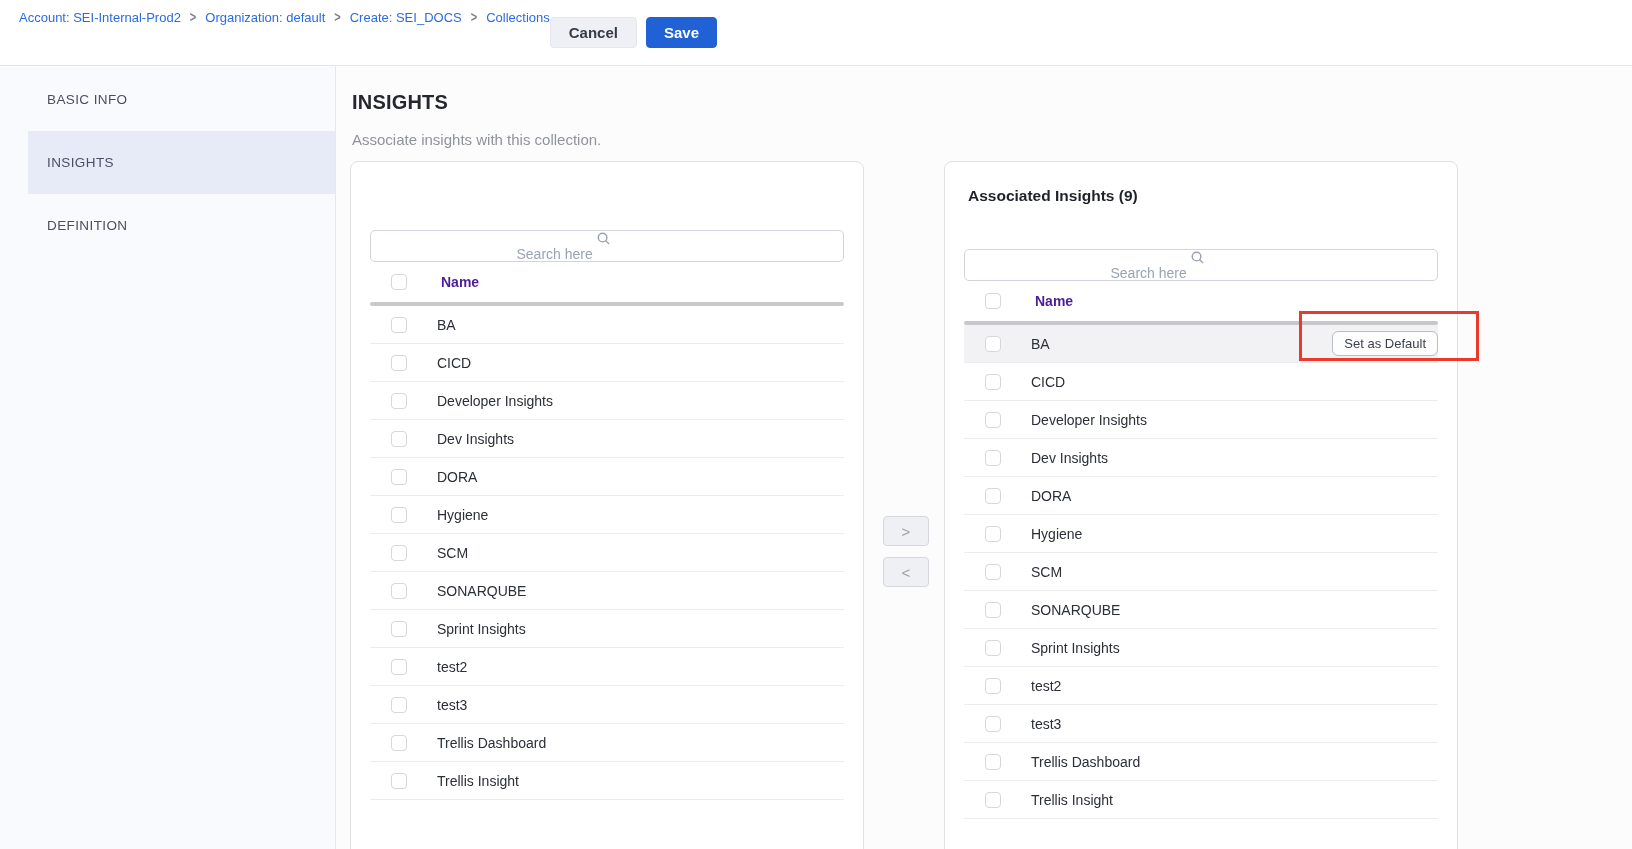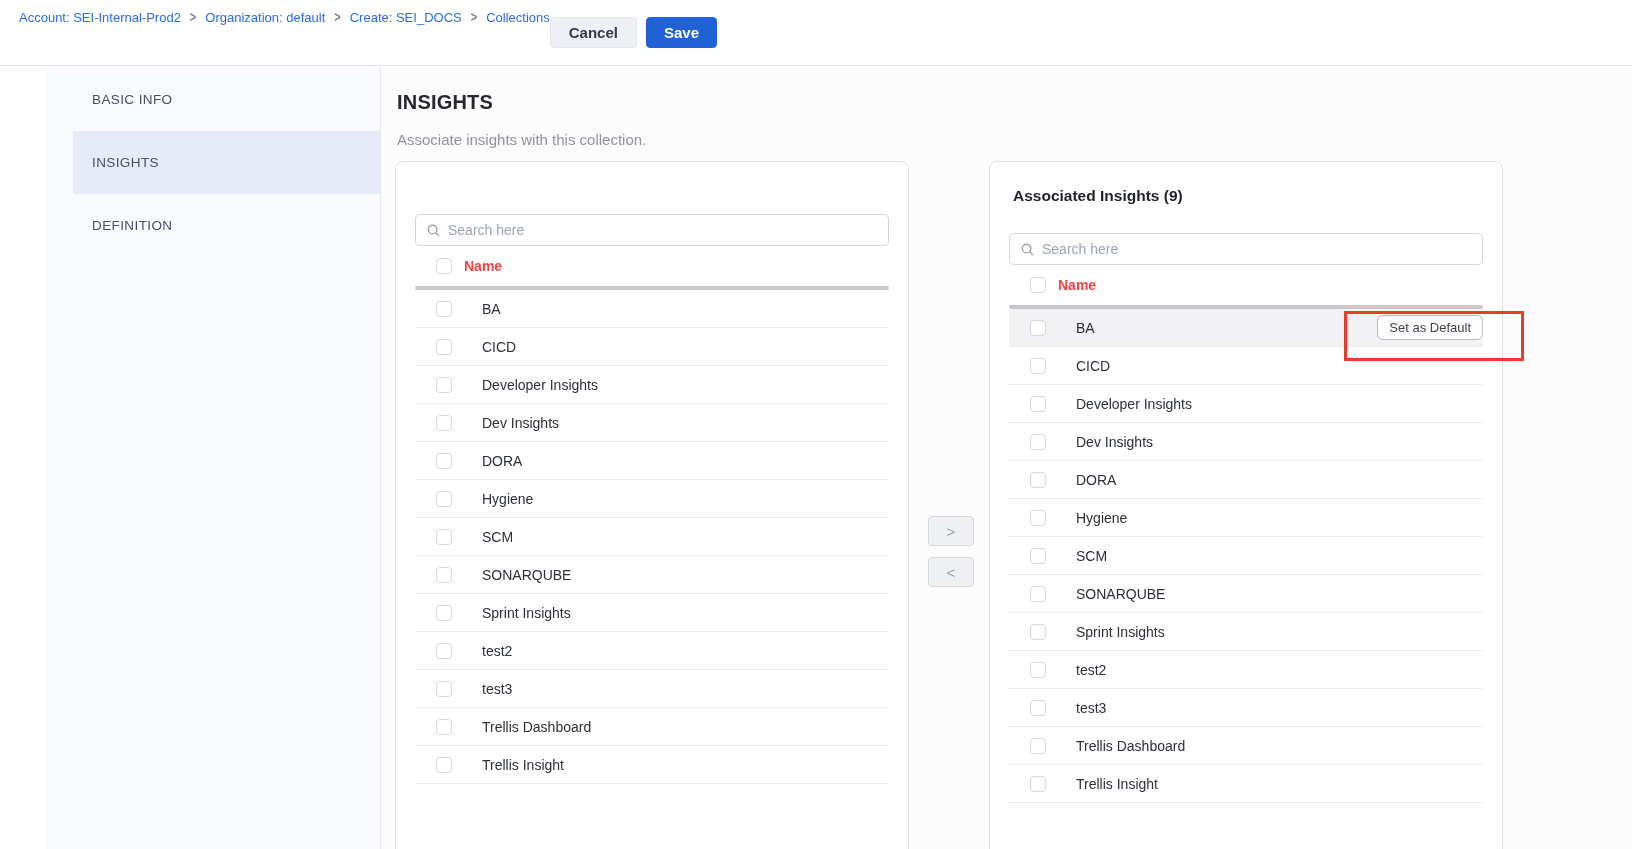--- a/index.html
+++ b/index.html
@@ -40,21 +40,20 @@
   }
 
   
   .page-body { display: flex; height: 783px; }
   .sidebar {
     width: 336px;
     background: #f9fafd;
     border-right: 1px solid #e7e8ec;
     padding-top: 2px;
     flex: none;
-    margin-left: 45px;
   }
   .nav-item {
     height: 63px;
     margin-left: 28px;
     padding-left: 19px;
     display: flex;
     align-items: center;
     font-size: 13.5px;
     letter-spacing: 0.4px;
     color: #4b4e61;
@@ -75,39 +74,40 @@
     background: #ffffff;
     border: 1px solid #e0e1e5;
     border-radius: 8px;
     padding: 24px 19px 0 19px;
     position: relative;
   }
   .panel + .panel { margin-left: 80px; }
   .panel-title { font-size: 15.5px; font-weight: 600; color: #1f2228; margin-left: 4px; line-height: 19px; }
 
   .searchbox {
-    margin-top: 28px;
+    margin-top: 44px;
     height: 32px;
     border: 1px solid #d2d5db;
     border-radius: 5px;
     background: #ffffff;
     display: flex;
     align-items: center;
     padding: 0 10px;
+    flex-direction: column;
   }
   .searchbox svg { flex: none; margin-right: 7px; }
   .searchbox input {
     border: none; outline: none; flex: 1;
     font-size: 14px; color: #2b2f36; background: transparent;
     font-family: inherit;
   }
   .searchbox input::placeholder { color: #9aa3b1; }
 
   .thead { display: flex; align-items: center; height: 40px; padding-left: 21px; }
-  .thead .col-name { margin-left: 12px; font-weight: 700; font-size: 14px; color: #ef4444; }
+  .thead .col-name { margin-left: 34px; font-weight: 700; font-size: 14px; color: #4c1d95; }
   .thick-divider { height: 4px; background: #c7c8cb; border-radius: 2px; }
 
   .rows { list-style: none; }
   .row {
     height: 38px;
     display: flex;
     align-items: center;
     padding-left: 21px;
     border-bottom: 1px solid #ebecee;
     font-size: 14px;

